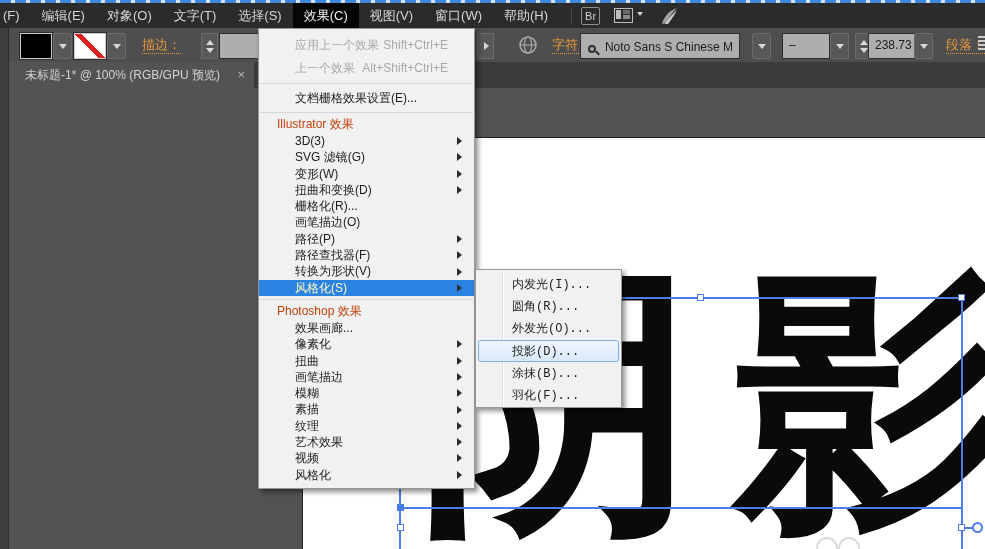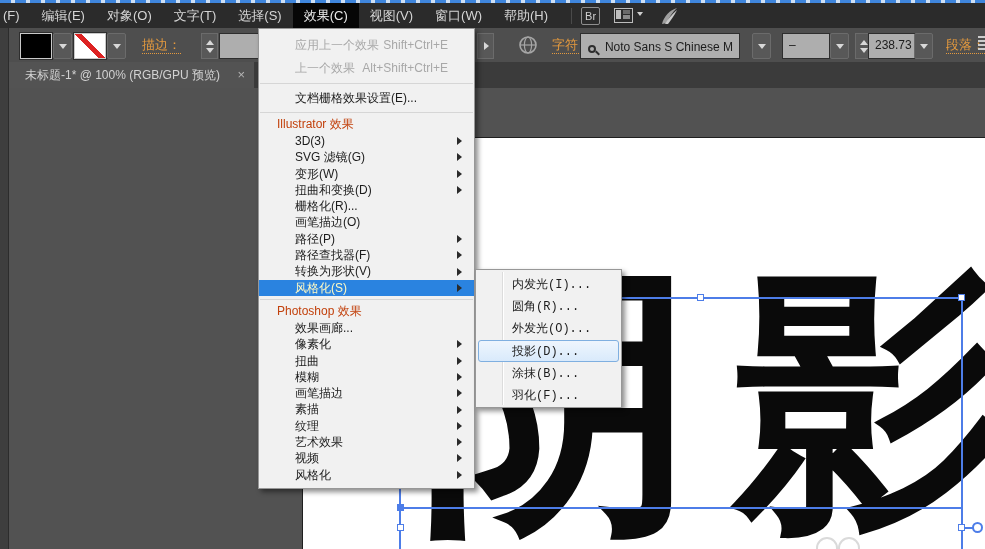--- a/index.html
+++ b/index.html
@@ -211,22 +211,22 @@
     <div class="mi"><span>画笔描边(O)</span></div>
     <div class="mi"><span>路径(P)</span><span class="arr"></span></div>
     <div class="mi"><span>路径查找器(F)</span><span class="arr"></span></div>
     <div class="mi"><span>转换为形状(V)</span><span class="arr"></span></div>
     <div class="mi sel"><span>风格化(S)</span><span class="arr"></span></div>
     <div class="msep"></div>
     <div class="mhdr">Photoshop 效果</div>
     <div class="mi"><span>效果画廊...</span></div>
     <div class="mi"><span>像素化</span><span class="arr"></span></div>
     <div class="mi"><span>扭曲</span><span class="arr"></span></div>
+    <div class="mi"><span>画笔描边</span><span class="arr"></span></div>
     <div class="mi"><span>模糊</span><span class="arr"></span></div>
-    <div class="mi"><span>画笔描边</span><span class="arr"></span></div>
     <div class="mi"><span>素描</span><span class="arr"></span></div>
     <div class="mi"><span>纹理</span><span class="arr"></span></div>
     <div class="mi"><span>艺术效果</span><span class="arr"></span></div>
     <div class="mi"><span>视频</span><span class="arr"></span></div>
     <div class="mi"><span>风格化</span><span class="arr"></span></div>
   </div>
 
   <div class="panel menu-sub">
     <div class="gutter"></div>
     <div class="smi"><span>内发光(I)...</span></div>

